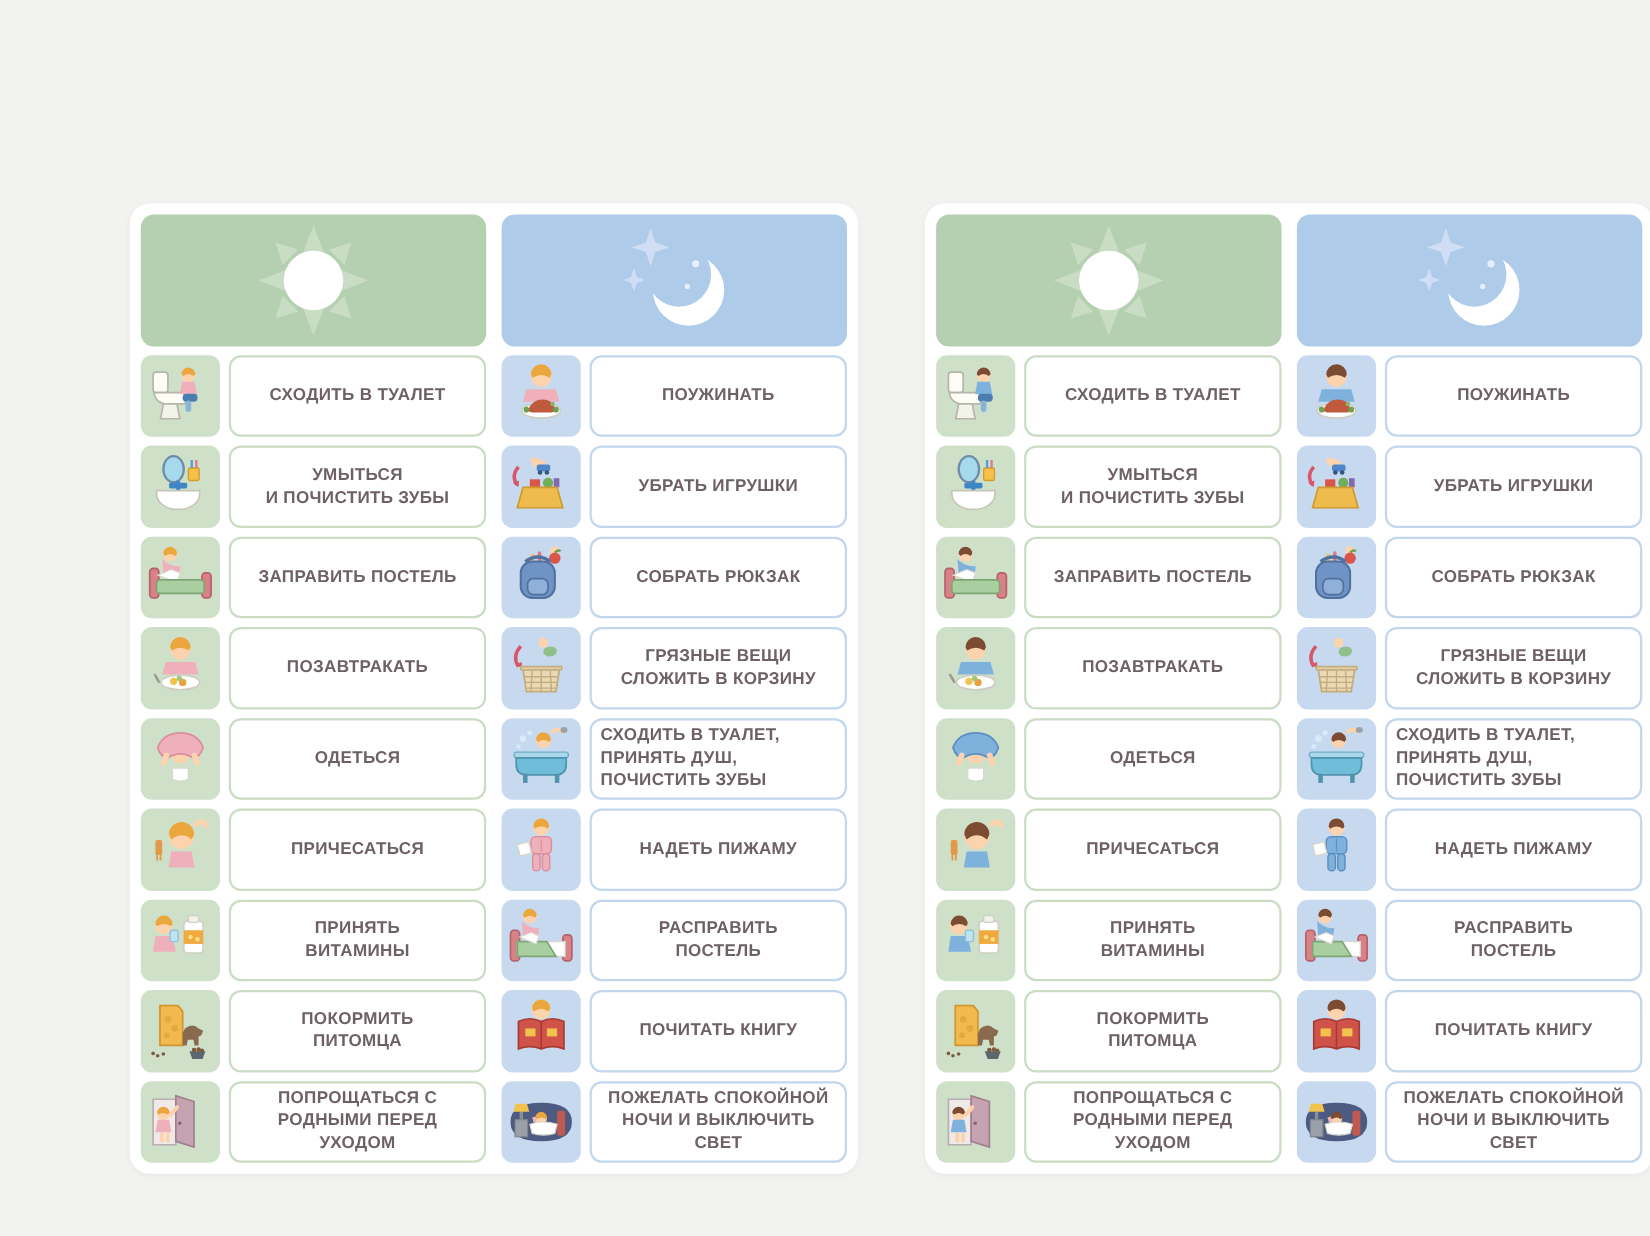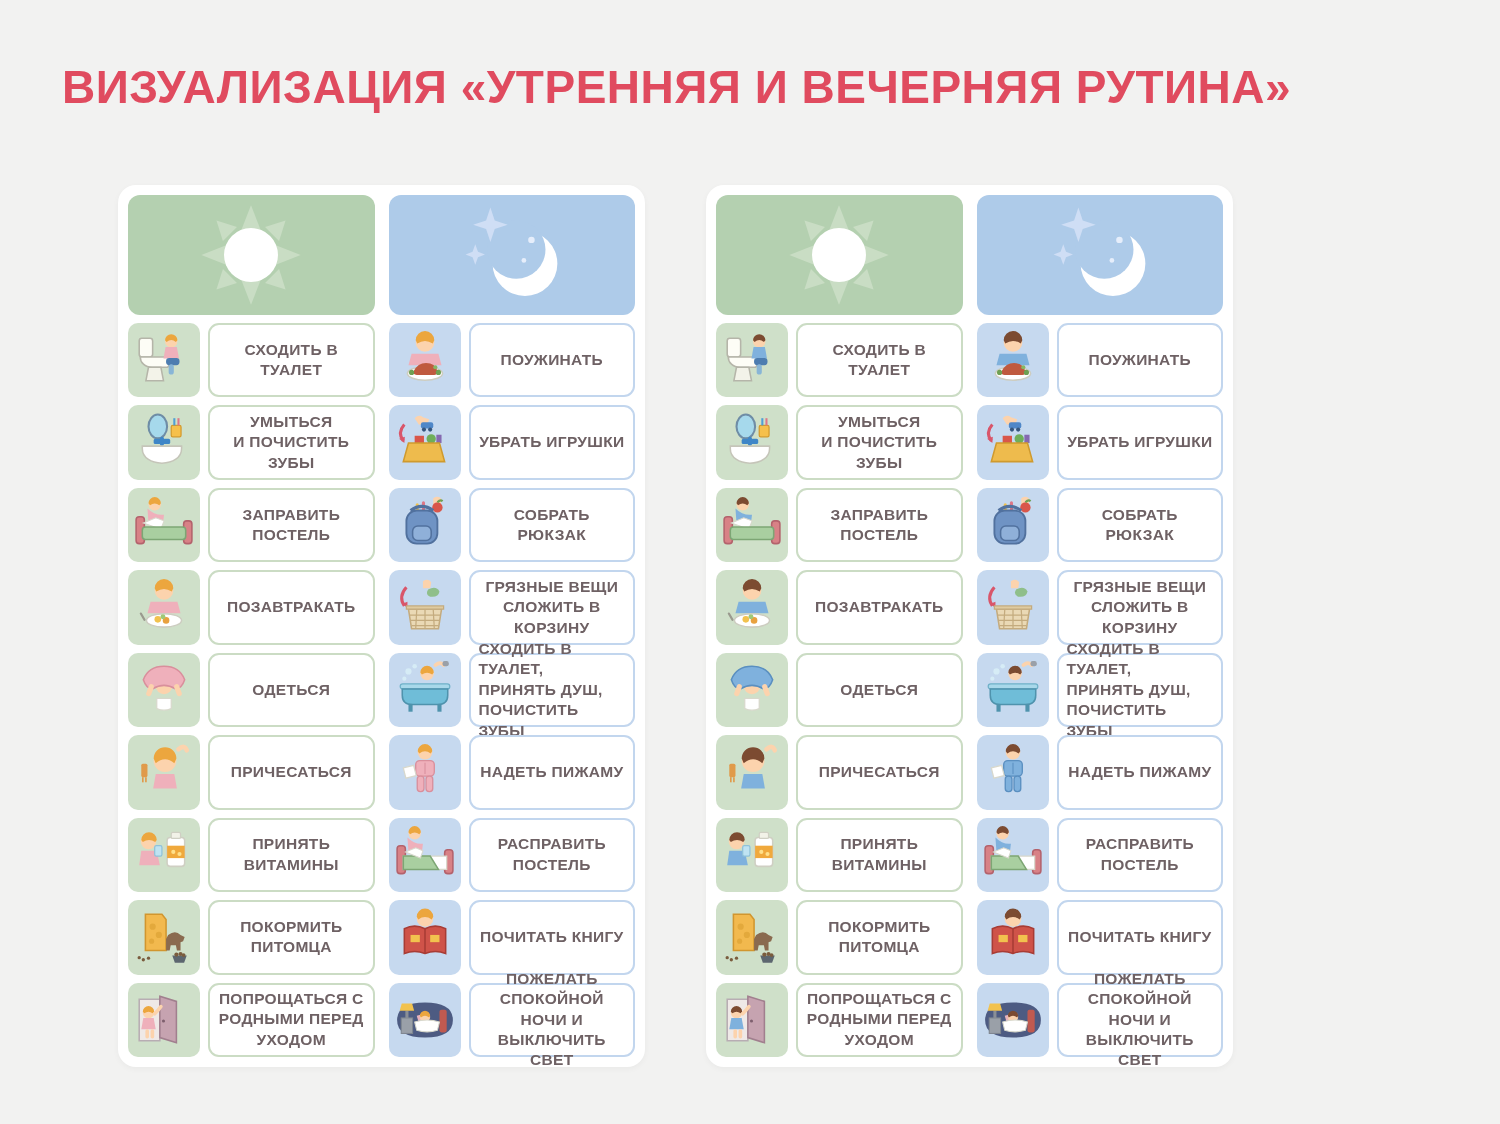--- a/index.html
+++ b/index.html
@@ -13,21 +13,21 @@
   .poster-title{
     position:absolute;left:62px;top:60px;margin:0;
     font-size:46px;font-weight:bold;letter-spacing:.5px;
     color:var(--c-title,#e04b5f);white-space:nowrap;
   }
   .cards-row{
     position:absolute;left:118px;top:185px;
     display:flex;gap:61px;
   }
   .card{
-    width:527px;height:882px;box-sizing:border-box;
+    width:662px;height:882px;box-sizing:border-box;
     background:var(--c-card,#fff);border-radius:18px;
     padding:10px;display:flex;gap:14px;
     box-shadow:0 2px 6px rgba(0,0,0,.04);
   }
   .column{flex:1;display:flex;flex-direction:column;gap:8px;min-width:0;}
   .col-header{
     flex:0 0 120px;border-radius:12px;
     display:flex;align-items:center;justify-content:center;
   }
   .col-header.morning{background:var(--c-mhead,#b4d0b0);}
@@ -51,21 +51,20 @@
   .labelbox.align-left{justify-content:flex-start;text-align:left;padding-left:8px;}
   .label-text{
     font-weight:bold;font-size:15.5px;line-height:1.32;
     letter-spacing:.3px;color:var(--c-text,#6e6164);white-space:pre-line;
   }
 </style>
 </head>
 <body style="--c-title: #e04b5f; --c-page: #f2f2f1; --c-card: #ffffff; --c-mhead: #b4d0b0; --c-mtile: #cfe0c9; --c-mbord: #cbdcc4; --c-ehead: #aecbe9; --c-etile: #c6d9ef; --c-ebord: #c2d6ee; --c-text: #6e6164;">
 
 <div class="page">
-  <h1 class="poster-title">ВИЗУАЛИЗАЦИЯ «УТРЕННЯЯ И ВЕЧЕРНЯЯ РУТИНА»</h1>
   <div class="cards-row">
       <section class="card">
         <div class="column">
           <div class="col-header morning">
             <span class="header-icon">
               <svg viewBox="0 0 100 100">
                 <g fill="#c9ddc4">
                   <polygon points="50,4 41,27 59,27"></polygon>
                   <polygon points="50,96 41,73 59,73"></polygon>
                   <polygon points="4,50 27,41 27,59"></polygon>

